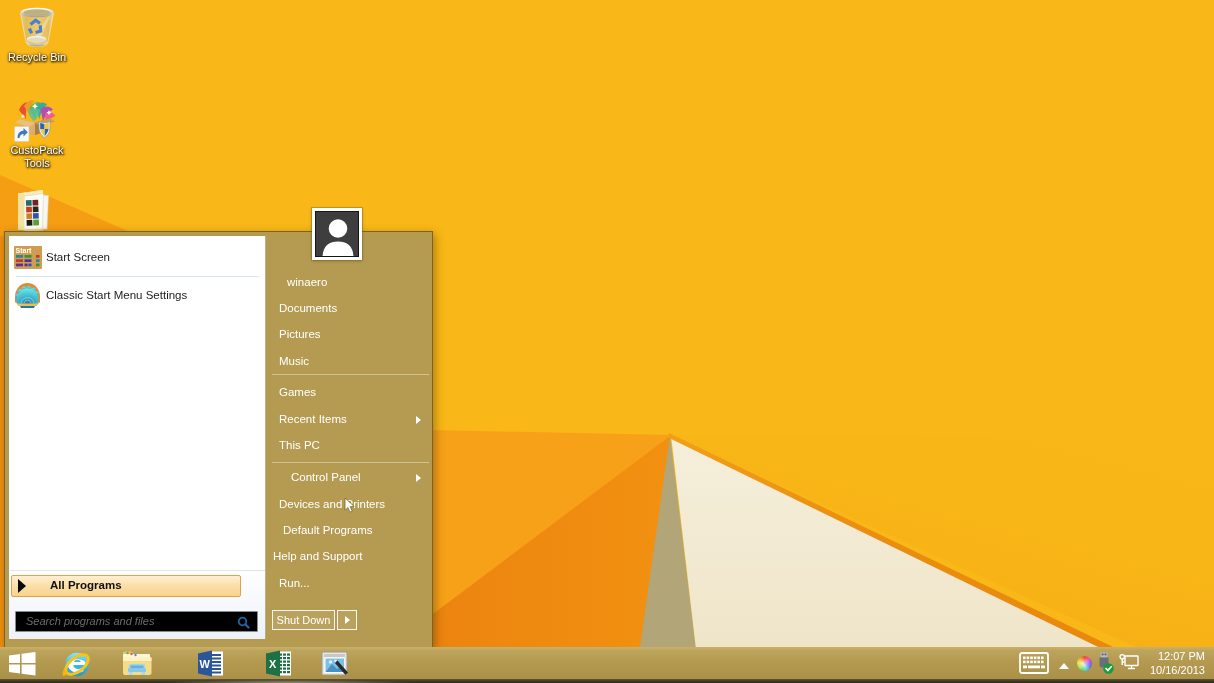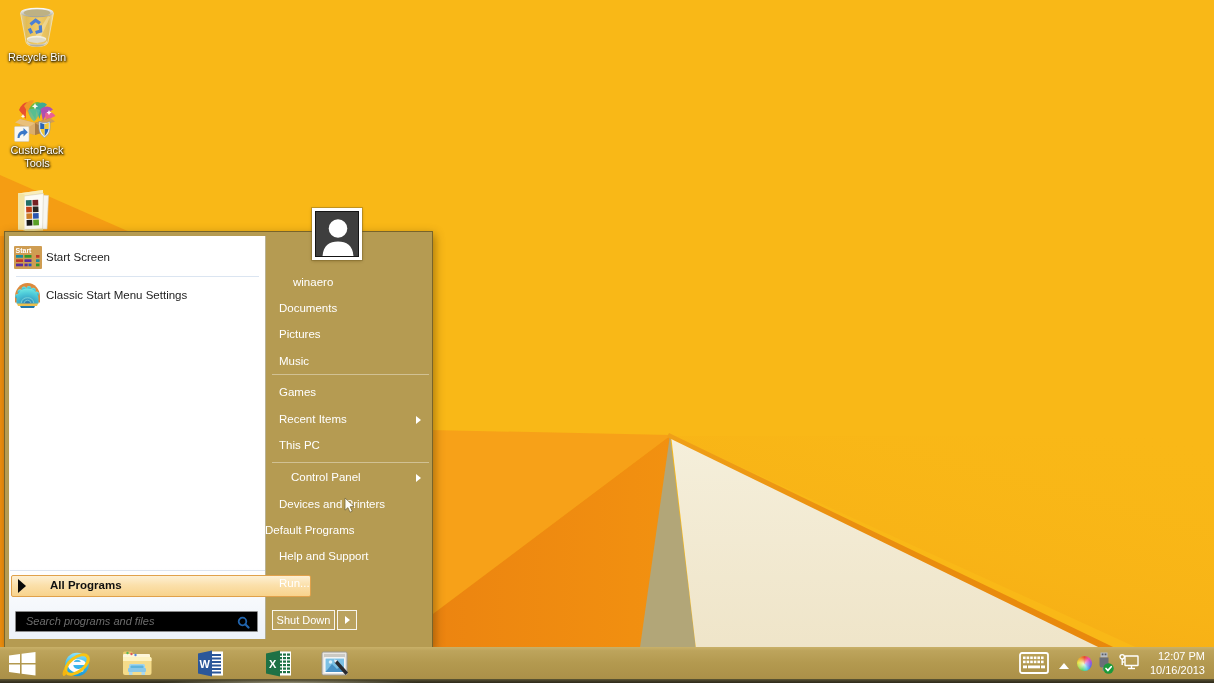--- a/index.html
+++ b/index.html
@@ -14,21 +14,21 @@
   
   #menu{left:4px;top:231px;width:429px;height:417px;
         background:#b59b52;border:1px solid rgba(100,82,30,.75);
         box-shadow:2px 3px 9px rgba(70,45,0,.45);box-sizing:border-box;}
   #leftpanel{left:9px;top:236px;width:257px;height:403px;
              background:linear-gradient(#ffffff 82%,#edf2f9);
              border-right:1px solid rgba(130,115,60,.55);box-sizing:border-box;}
   .mitem{color:#1d1d1d;font-size:11.5px;}
   .ritem{color:#ffffff;font-size:11.5px;}
   .rsep{height:1px;background:rgba(255,255,255,.38);}
-  #allprog{left:11px;top:575px;width:300px;height:22px;box-sizing:border-box;
+  #allprog{left:11px;top:575px;width:230px;height:22px;box-sizing:border-box;
            border:1px solid #e0a14b;border-radius:2px;
            background:linear-gradient(#fdf0d4,#fbe0ab 45%,#f8d38c);}
   #searchbox{left:15px;top:611px;width:243px;height:21px;box-sizing:border-box;
              border:1px solid #8a8a8a;border-radius:1px;background:#000000;}
   #searchtxt{color:#6d6d6d;font-style:italic;font-size:11px;}
   
   #taskbar{left:0;top:647px;width:1214px;height:36px;
     background:linear-gradient(#c9b169 0%,#bda45c 10%,#b3994f 45%,#ac9149 85%,#a68b43 100%);}
   #taskbar:before{content:"";position:absolute;left:0;top:31.5px;width:1214px;height:4.5px;
     background:linear-gradient(#5f5835,#3e3924 55%,#2e2a1a);}
@@ -223,36 +223,36 @@
 </div>
 
 <div class="abs" style="left:312px;top:208px;width:44px;height:46px;background:#fff;
      border:3px solid #fff;box-shadow:0 0 0 1px rgba(125,105,45,.4), 0 1px 3px rgba(80,55,0,.4);">
   <svg width="44" height="46" style="display:block;background:#3e3e3e;border:1px solid #151515;box-sizing:border-box;">
     <circle cx="22" cy="16.5" r="9.3" fill="#fff"></circle>
     <path d="M6.5,46 C6.5,34 13,29.5 22,29.5 C31,29.5 37.5,34 37.5,46 Z" fill="#fff"></path>
   </svg>
 </div>
 
-<div class="abs ritem" style="left:293px;top:276px;text-align:right;">winaero</div>
+<div class="abs ritem" style="left:287px;top:276px;text-align:right;">winaero</div>
 <div class="abs ritem" style="left:279px;top:302px;">Documents</div>
 <div class="abs ritem" style="left:279px;top:328px;">Pictures</div>
 <div class="abs ritem" style="left:279px;top:355px;text-align:center;">Music</div>
 <div class="abs rsep" style="left:272px;top:374px;width:157px;"></div>
 <div class="abs ritem" style="left:279px;top:386px;">Games</div>
 <div class="abs ritem" style="left:279px;top:413px;">Recent Items</div>
 <div class="abs ritem" style="left:279px;top:439px;">This PC</div>
 <div class="abs rsep" style="left:272px;top:462px;width:157px;"></div>
 <div class="abs ritem" style="left:279px;top:471px;margin-left:12px;">Control Panel</div>
 <div class="abs ritem" style="left:279px;top:498px;">Devices and Printers</div>
 <svg class="abs" style="left:344px;top:497px" width="16" height="17">
   <path d="M1,1 L1,13.2 L3.9,10.6 L6,15.2 L8.3,14.2 L6.2,9.7 L10.2,9.4 Z" fill="#fdfdf8" stroke="#7a6a3a" stroke-width=".8"></path>
 </svg>
-<div class="abs ritem" style="left:265px;top:524px;">Default Programs</div>
-<div class="abs ritem" style="left:279px;top:550px;">Help and Support</div>
+<div class="abs ritem" style="left:283px;top:524px;">Default Programs</div>
+<div class="abs ritem" style="left:273px;top:550px;">Help and Support</div>
 <div class="abs ritem" style="left:279px;top:577px;">Run...</div>
 <div class="abs" style="left:416px;top:416px;width:0;height:0;
      border-left:5px solid #fff;border-top:4px solid transparent;border-bottom:4px solid transparent;"></div>
 <div class="abs" style="left:416px;top:474px;width:0;height:0;
      border-left:5px solid #fff;border-top:4px solid transparent;border-bottom:4px solid transparent;"></div>
 <div class="abs" style="left:272px;top:610px;width:63px;height:20px;box-sizing:border-box;
      border:1px solid rgba(255,255,255,.9);background:rgba(255,255,255,.07);
      color:#fff;font-size:11px;text-align:center;line-height:18px;">Shut Down</div>
 <div class="abs" style="left:337px;top:610px;width:20px;height:20px;box-sizing:border-box;
      border:1px solid rgba(255,255,255,.9);background:rgba(255,255,255,.07);">

